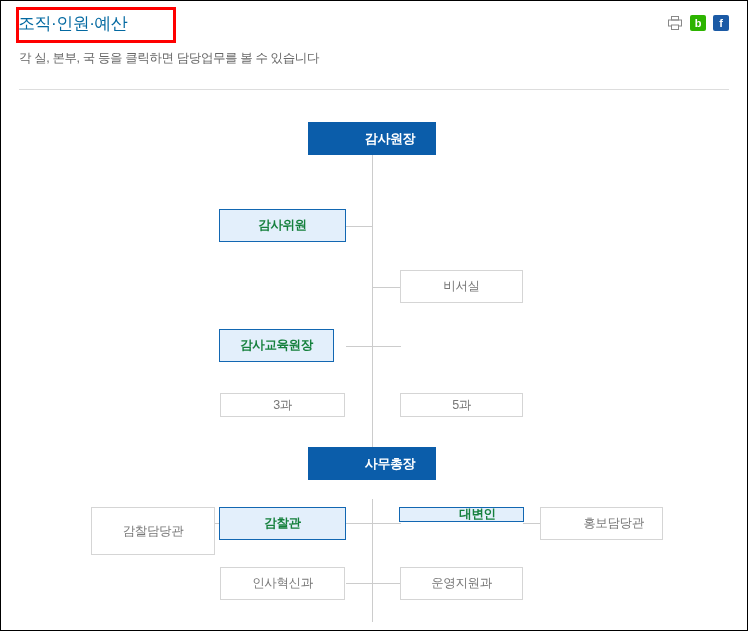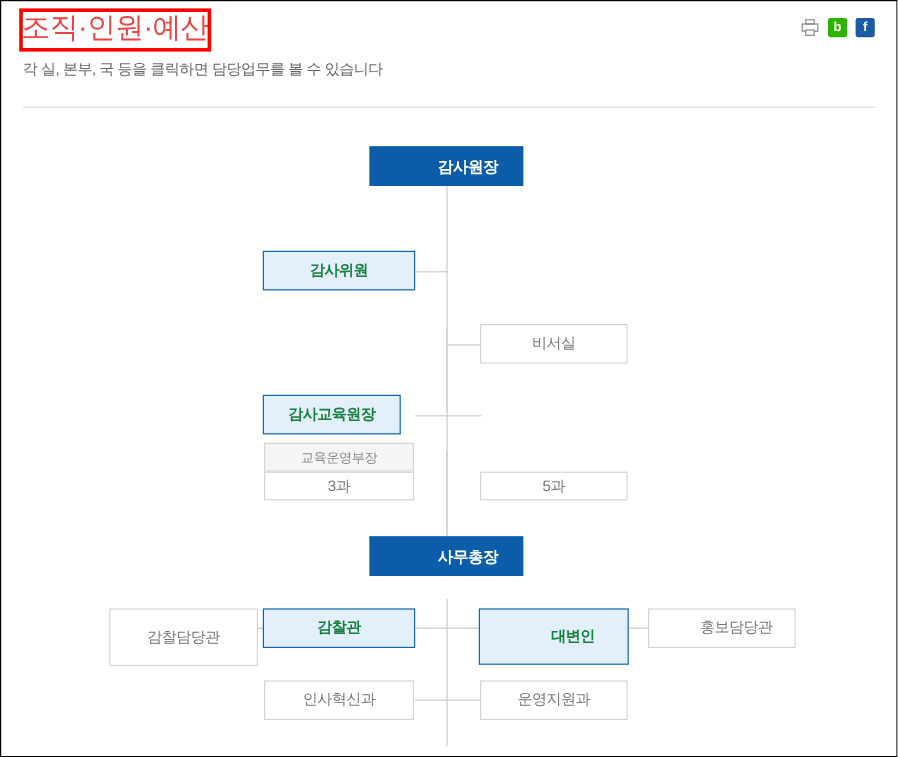--- a/index.html
+++ b/index.html
@@ -24,24 +24,24 @@
   #header {
     position: absolute;
     left: 0; top: 0;
     width: 746px;
     height: 88px;
   }
   #page-title {
     position: absolute;
     left: 17px;
     top: 8px;
-    font-size: 24px;
+    font-size: 17px;
     line-height: 30px;
     font-weight: 400;
-    color: #ef4444;
+    color: #0369a1;
     letter-spacing: -0.5px;
     white-space: nowrap;
   }
   #title-highlight {
     position: absolute;
     left: 15px;
     top: 6px;
     width: 160px;
     height: 36px;
     border: 3px solid #ff0000;
@@ -199,29 +199,28 @@
     <div class="line hline" style="left:345px; top:494px; width:27px;"></div>
     <div class="line hline" style="left:371px; top:494px; width:29px;"></div>
 
     <div class="node head" style="left:307px; top:33px; width:128px; height:33px;">감사원장</div>
 
     <div class="node blue" style="left:218px; top:120px; width:127px; height:33px;">감사위원</div>
 
     <div class="node plain" style="left:399px; top:181px; width:123px; height:33px;">비서실</div>
 
     <div class="node blue" style="left:218px; top:240px; width:115px; height:33px;">감사교육원장</div>
-    <div class="node gray" style="left:219px; top:280px; width:125px; height:24px;">교육운영부장</div>
     <div class="node plain" style="left:219px; top:304px; width:125px; height:24px;">3과</div>
 
     <div class="node plain" style="left:399px; top:304px; width:123px; height:24px;">5과</div>
 
     <div class="node head" style="left:307px; top:358px; width:128px; height:33px;">사무총장</div>
 
     <div class="node plain" style="left:90px; top:418px; width:124px; height:48px;">감찰담당관</div>
     <div class="node blue" style="left:218px; top:418px; width:127px; height:33px;">감찰관</div>
-    <div class="node blue" style="left:398px; top:418px; width:125px; height:47px;padding-left:32px;">대변인</div>
+    <div class="node blue" style="left:398px; top:418px; width:125px; height:15px;padding-left:32px;">대변인</div>
     <div class="node plain" style="left:539px; top:418px; width:123px; height:33px;padding-left:24px;">홍보담당관</div>
 
     <div class="node plain" style="left:219px; top:478px; width:125px; height:33px;">인사혁신과</div>
     <div class="node plain" style="left:399px; top:478px; width:123px; height:33px;">운영지원과</div>
 
   </div>
 </div>
 
 </body></html>

